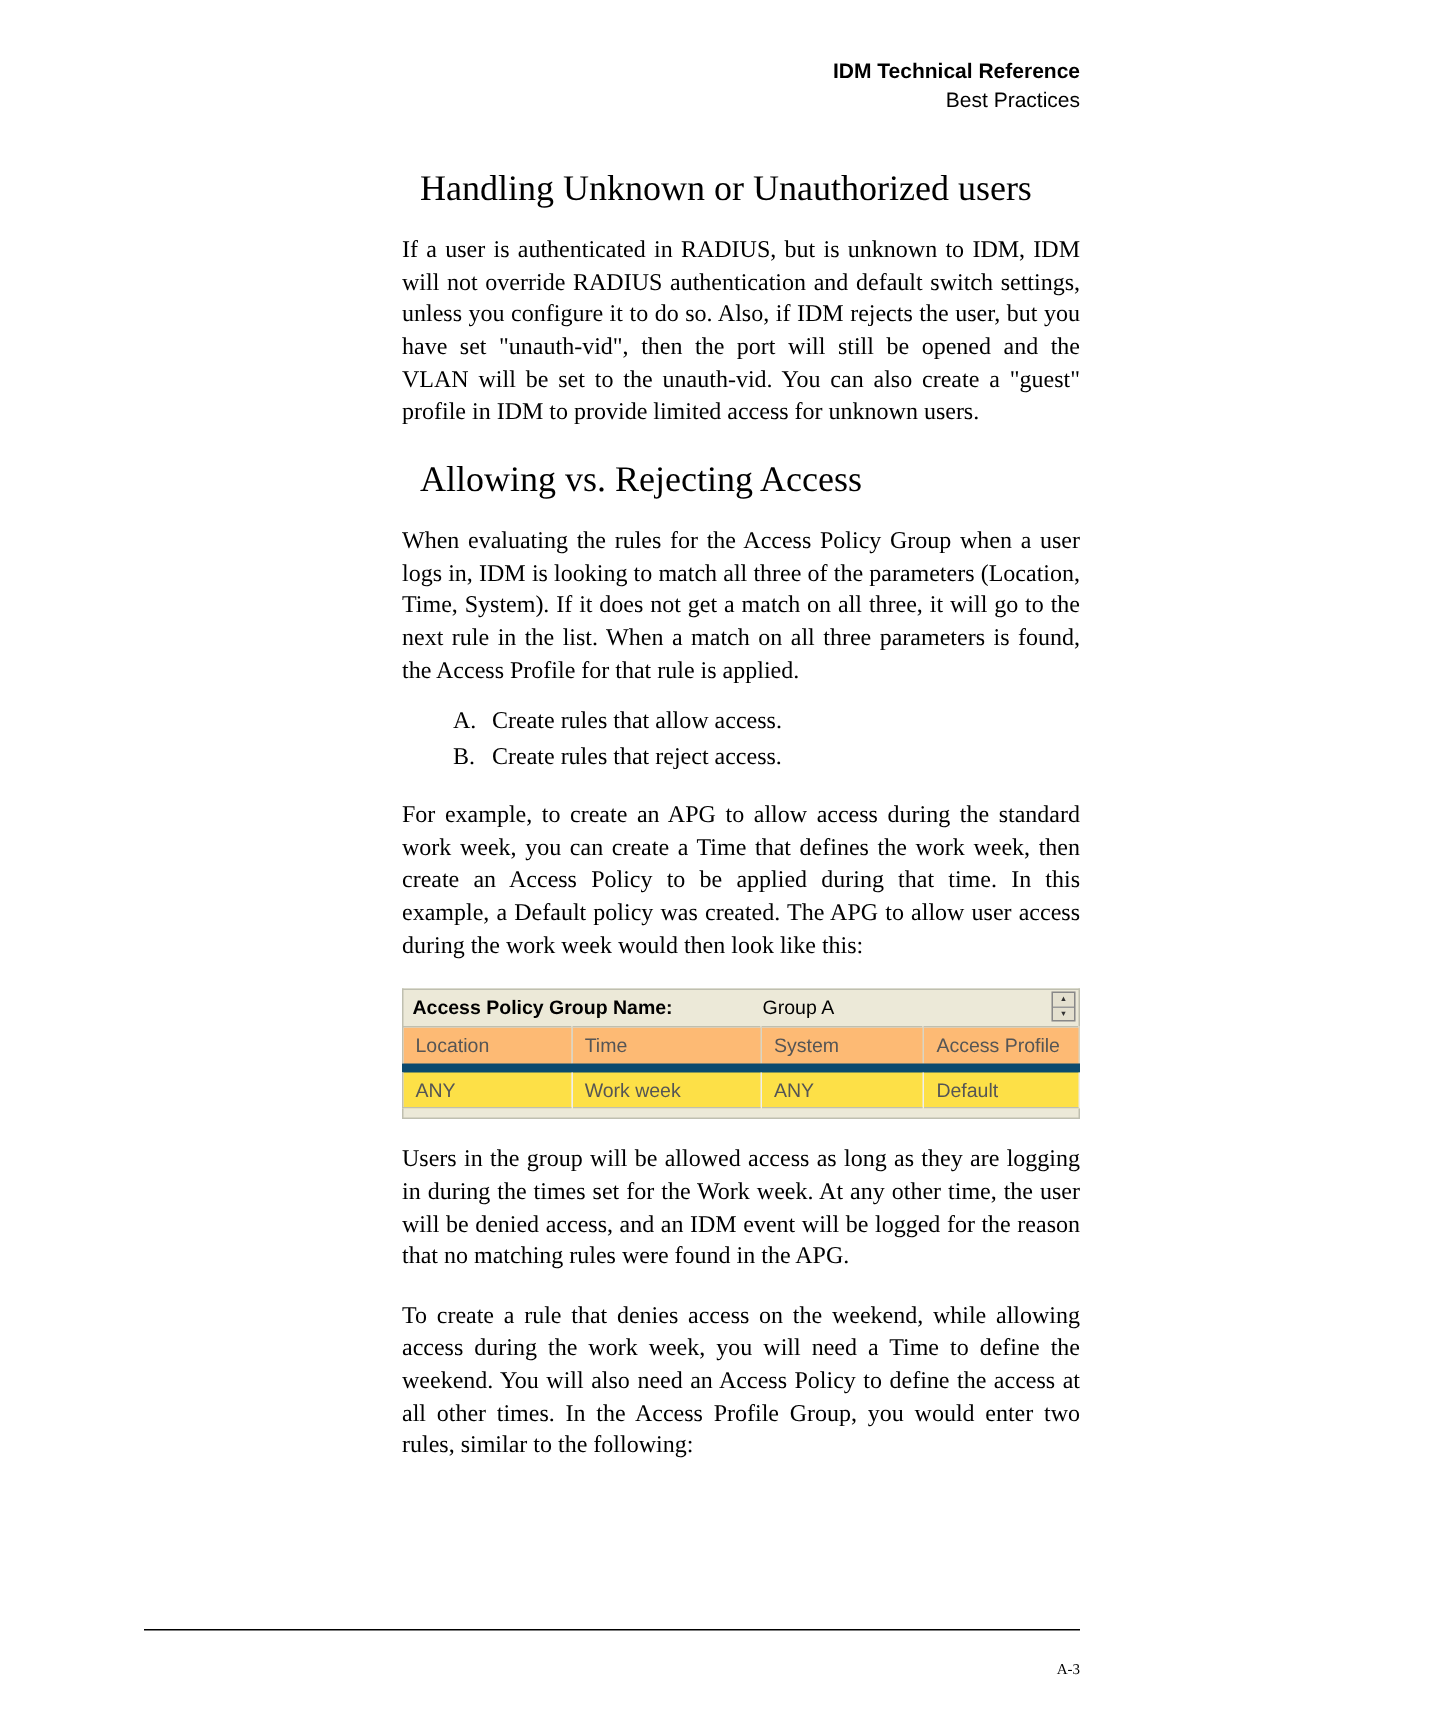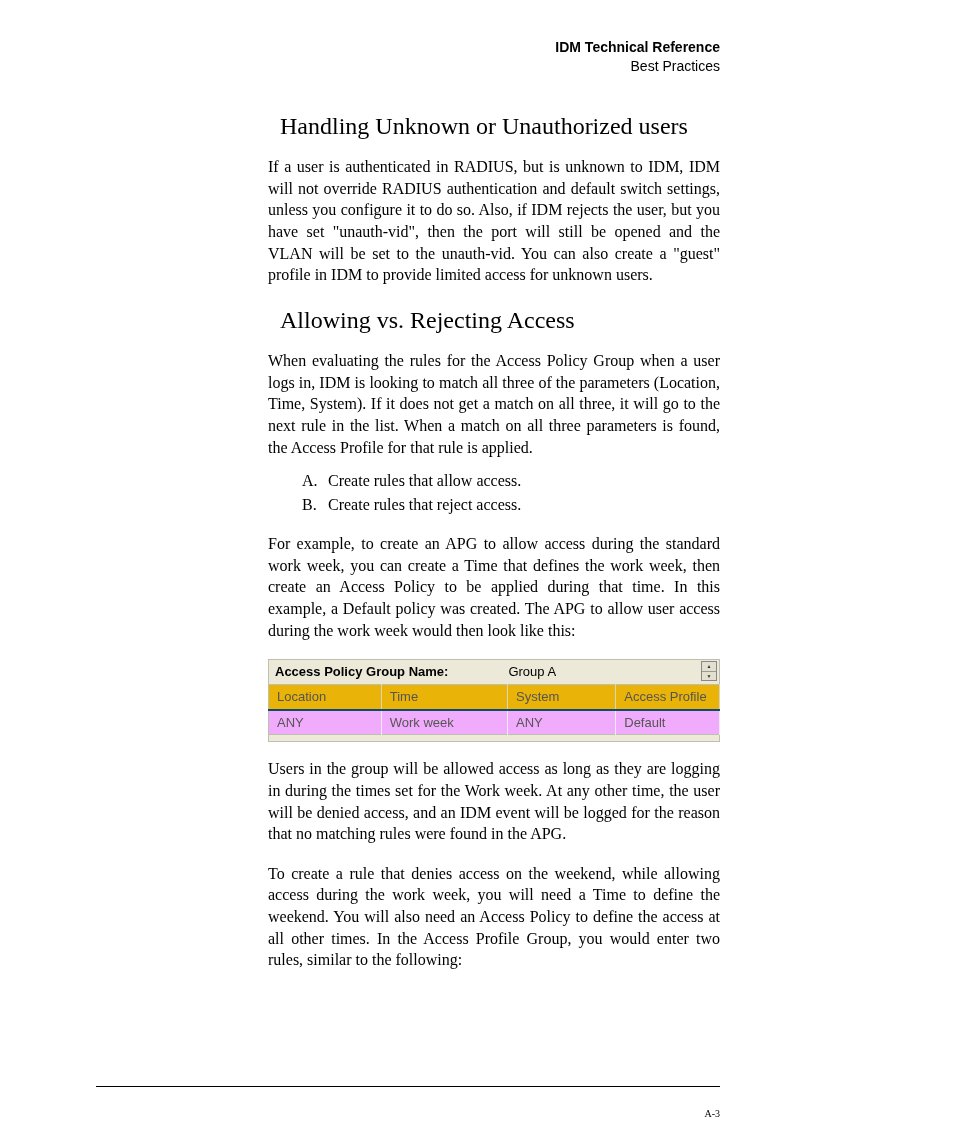--- a/index.html
+++ b/index.html
@@ -93,26 +93,26 @@
     border-collapse: collapse;
     border: 1px solid #bfbfb0;
   }
   .apg-grid th, .apg-grid td {
     text-align: left;
     padding: 3px 8px;
     font-weight: normal;
     color: #555;
   }
   .apg-grid thead th {
-    background: #eab308;
-    border-bottom: 2px solid #0c4a6e;
+    background: #fdba74;
+    border-bottom: 6px solid #0c4a6e;
     border-right: 1px solid #d9d5c4;
   }
   .apg-grid tbody td {
-    background: #f0abfc;
+    background: #fde047;
     border-right: 1px solid #eee;
   }
   .apg-bottom {
     height: 6px;
     background: #ece9d8;
     border: 1px solid #bfbfb0;
     border-top: 0;
   }
   .footer-line {
     position: absolute;

